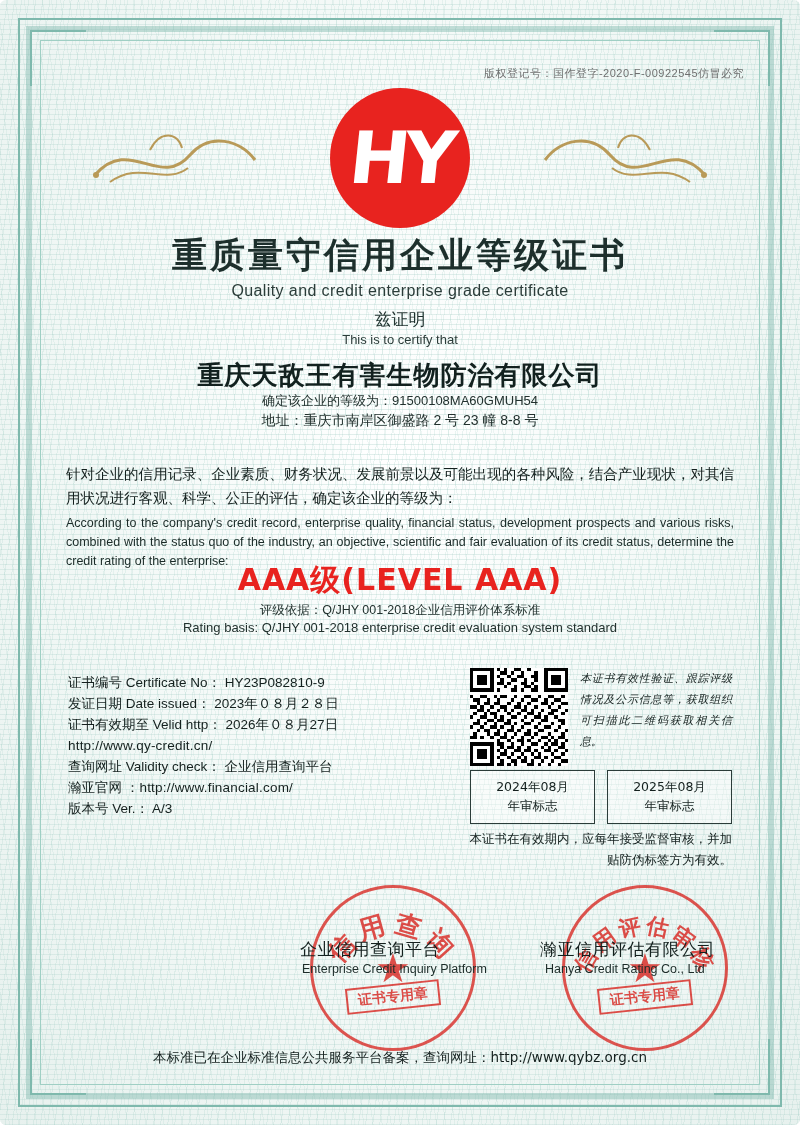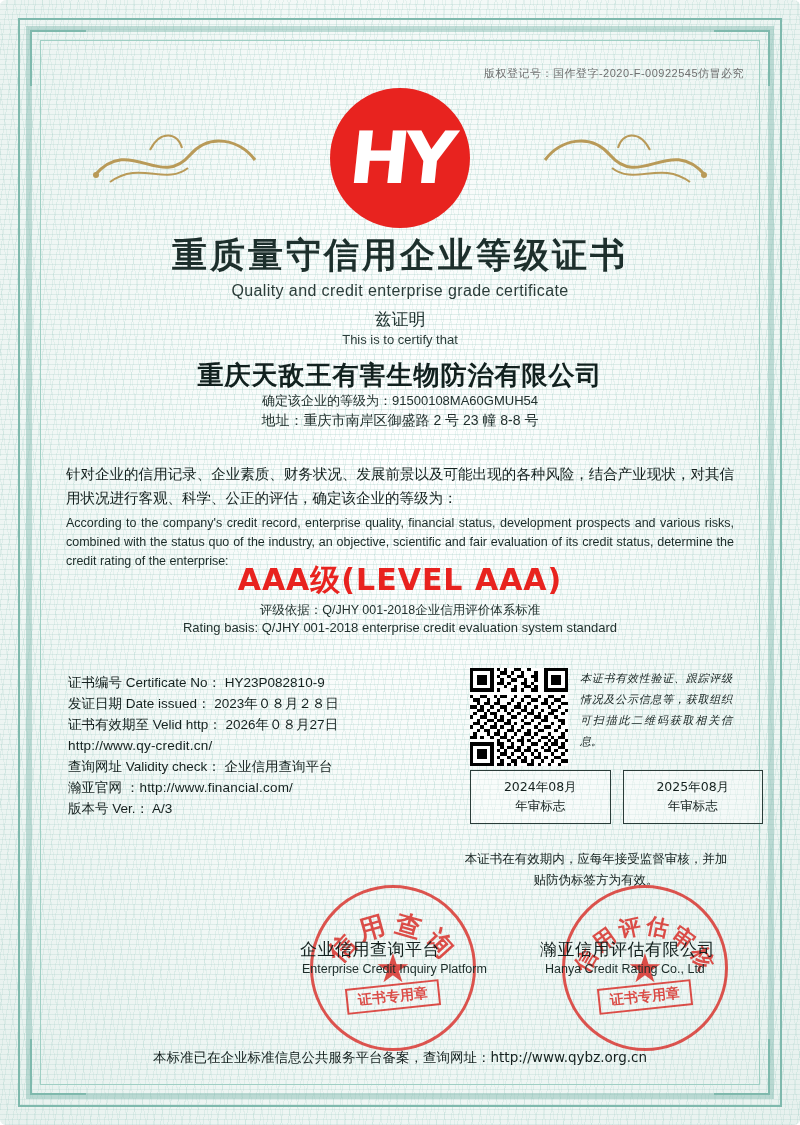--- a/index.html
+++ b/index.html
@@ -145,33 +145,32 @@
     background:#fff;
   }
   .qr svg{display:block;}
   .right-note{
     position:absolute;top:668px;left:580px;width:152px;
     font-size:11px;line-height:21px;color:#14201e;text-align:justify;
     font-family:"DejaVu Sans", sans-serif;
     font-style:italic;
   }
   .stamp-boxes{
-    position:absolute;top:770px;left:470px;width:293px;
+    position:absolute;top:770px;left:470px;width:262px;
     display:flex;gap:12px;
   }
   .stamp-box{
     flex:1;border:1px solid #2b3c39;padding:6px 4px 8px 4px;
     text-align:center;font-size:12.5px;color:#14201e;line-height:19px;
     font-family:"DejaVu Sans", sans-serif;background:rgba(255,255,255,0.35);
   }
   .right-note2{
     position:absolute;top:828px;left:460px;width:272px;
-    font-size:12.5px;line-height:21px;color:#14201e;text-align:center;
+    font-size:12.5px;line-height:21px;color:#14201e;text-align:right;
     font-family:"DejaVu Sans", sans-serif;
-    margin-top:20px;
   }
 
   
   .seal{
     position:absolute;width:160px;height:160px;border-radius:50%;
     border:3px solid rgba(215,30,25,0.82);
     color:rgba(215,30,25,0.85);
     opacity:0.92;
   }
   .seal.left{left:310px;top:885px;}

